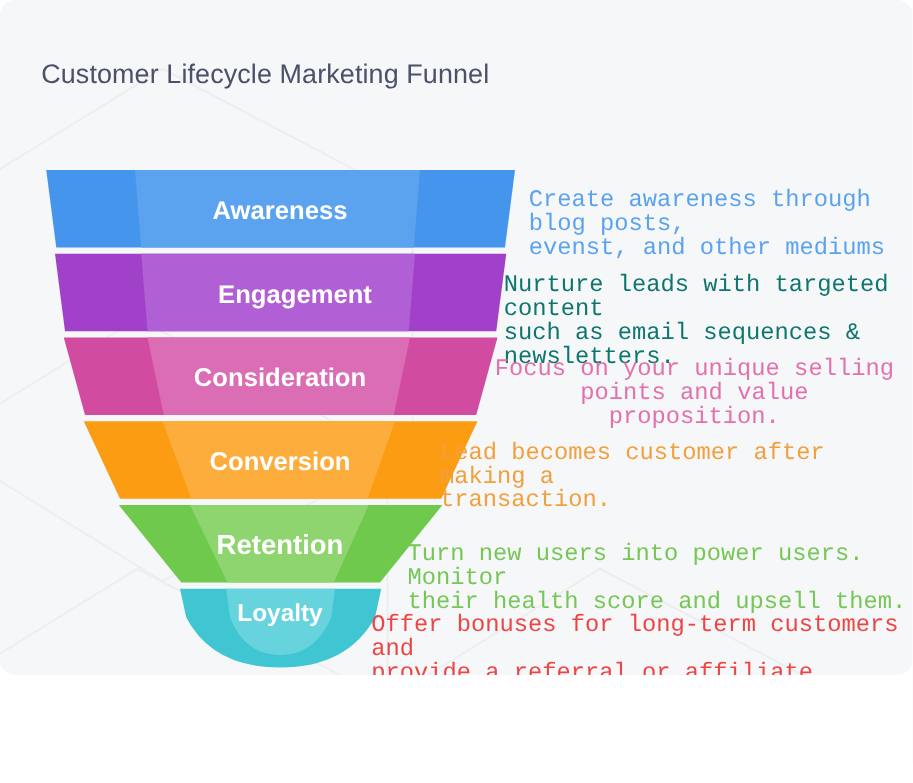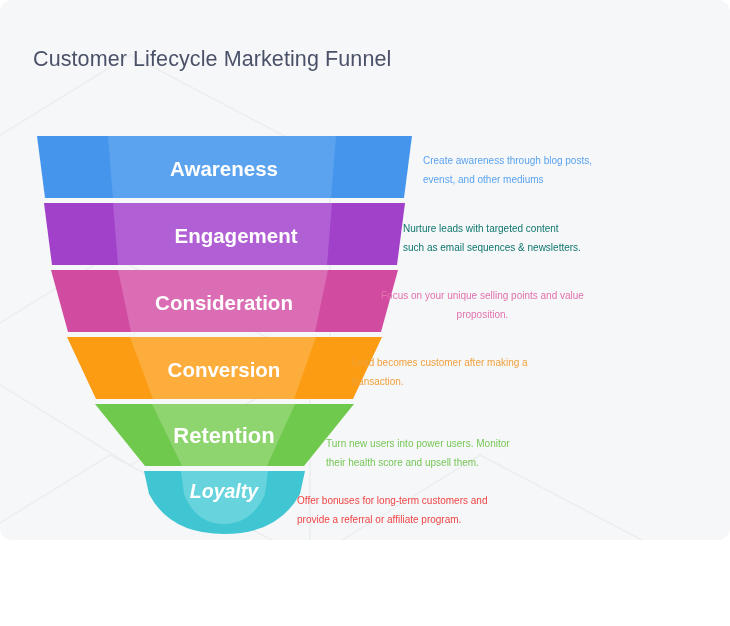--- a/index.html
+++ b/index.html
@@ -50,23 +50,24 @@
     color: #ffffff;
     font-weight: bold;
     font-size: 20.5px;
     text-align: center;
     white-space: nowrap;
     transform: translate(-50%, -50%);
     pointer-events: none;
   }
   .stage-desc {
     position: absolute;
-    font-size: 10px;
+    font-size: 19px;
     line-height: 19px;
     white-space: pre-line;
+    font-family: Liberation Mono, monospace;
   }
   #logo {
     position: absolute;
     left: 583px;
     top: 573px;
     display: flex;
     align-items: center;
     gap: 6px;
   }
   #logo-text {
@@ -122,21 +123,21 @@
       <path d="M 144 471 L 305 471 L 300 494 Q 278 534 224 534 Q 170 534 149 494 Z" fill="#3fc6d2"></path>
       <path d="M 181 471 L 268 471 L 265 494 Q 252 524 224 524 Q 196 524 184 494 Z" fill="#67d4dd"></path>
     </g>
   </svg>
 
   <div class="stage-label" style="left:224px; top:169px;">Awareness</div>
   <div class="stage-label" style="left:224px; top:236px;margin-left:12px;">Engagement</div>
   <div class="stage-label" style="left:224px; top:303px;">Consideration</div>
   <div class="stage-label" style="left:224px; top:370px;">Conversion</div>
   <div class="stage-label" style="left:224px; top:436px; font-size:22px;">Retention</div>
-  <div class="stage-label" style="left:224px; top:491px; font-size:19.5px;font-style:italic;">Loyalty</div>
+  <div class="stage-label" style="left:224px; top:491px; font-size:19.5px;">Loyalty</div>
 
   <div class="stage-desc" style="left:423px; top:151px; color:#5ba3ef;">Create awareness through blog posts,
 evenst, and other mediums</div>
   <div class="stage-desc" style="left:403px; top:219px; color:#0f766e;">Nurture leads with targeted content
 such as email sequences &amp; newsletters.</div>
   <div class="stage-desc" style="left:381px; top:286px; color:#e271ad;text-align:center;">Focus on your unique selling points and value
 proposition.</div>
   <div class="stage-desc" style="left:352px; top:353px; color:#f0a03c;">Lead becomes customer after making a
 transaction.</div>
   <div class="stage-desc" style="left:326px; top:434px; color:#76c756;">Turn new users into power users. Monitor

